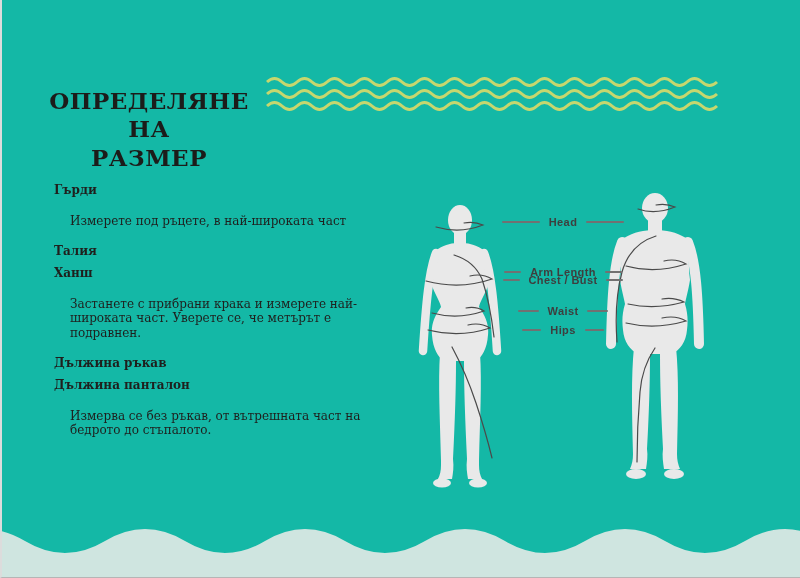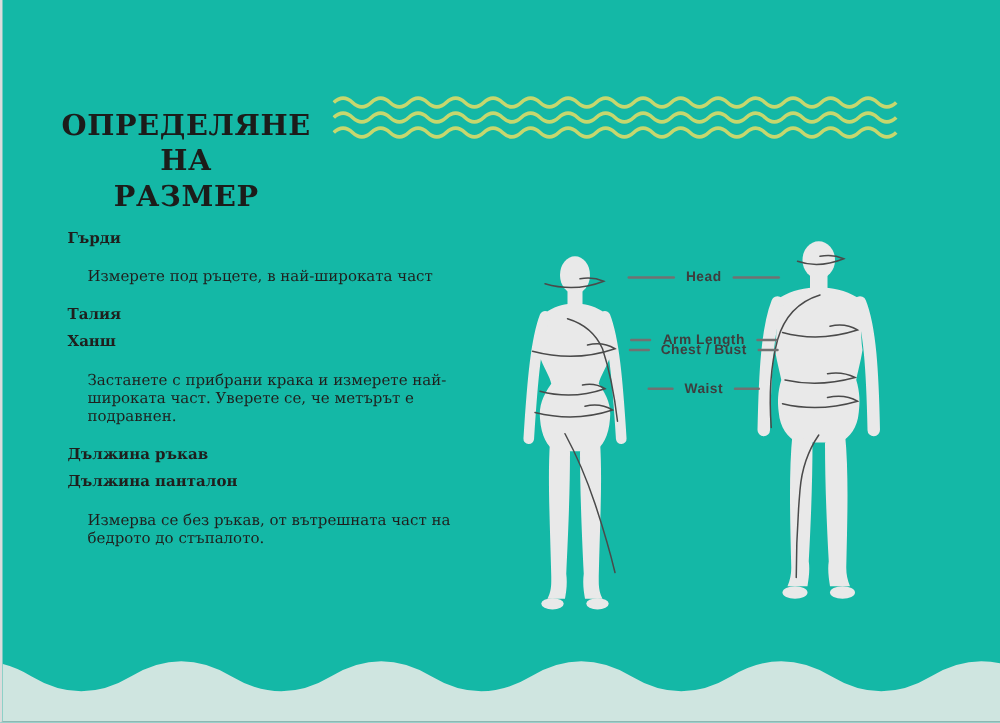--- a/index.html
+++ b/index.html
@@ -148,18 +148,23 @@
   <div class="measure-label" style="top:272px;">
     <span class="dash" style="width:17px;"></span>
     <span>Chest / Bust</span>
     <span class="dash" style="width:17px;"></span>
   </div>
   <div class="measure-label" style="top:303px;">
     <span class="dash" style="width:21px;"></span>
     <span>Waist</span>
     <span class="dash" style="width:21px;"></span>
   </div>
+  <div class="measure-label" style="top:322px;">
+    <span class="dash" style="width:19px;"></span>
+    <span>Hips</span>
+    <span class="dash" style="width:19px;"></span>
+  </div>
 
   <svg class="wave-footer" width="800" height="76" viewBox="0 0 800 76">
     <path fill="#cfe5e0" d="M-57,40 q40,-24 80,0 t80,0 t80,0 t80,0 t80,0 t80,0 t80,0 t80,0 t80,0 t80,0 t80,0 L903,76 L-57,76 Z"></path>
   </svg>
 
 </div>
 
 </body></html>

